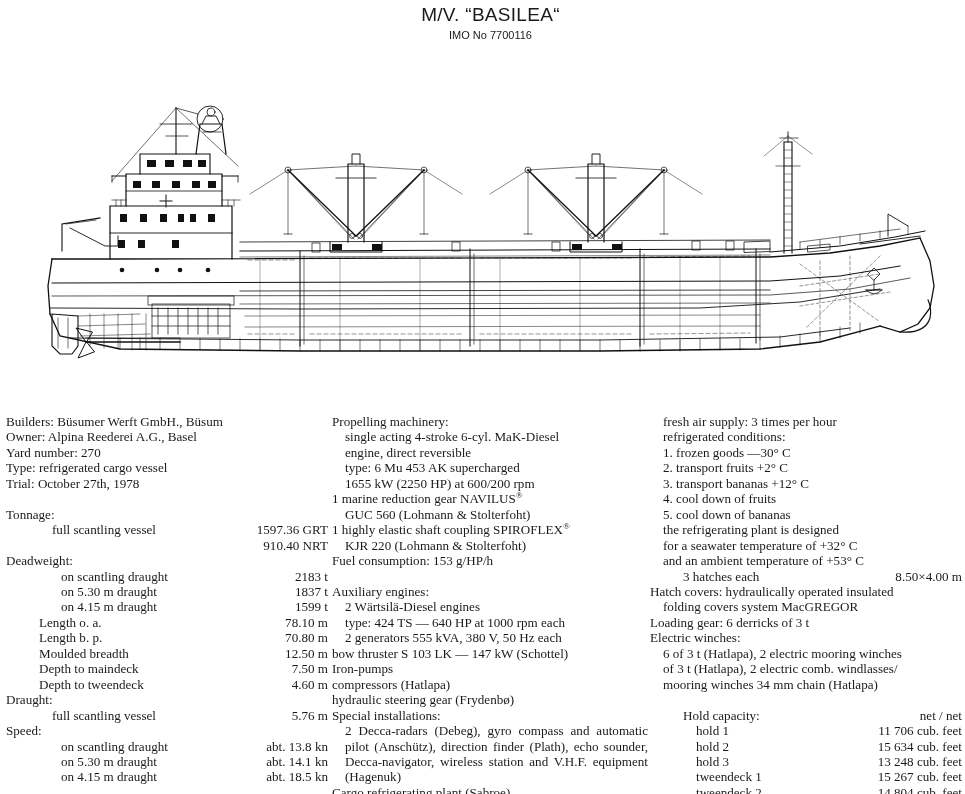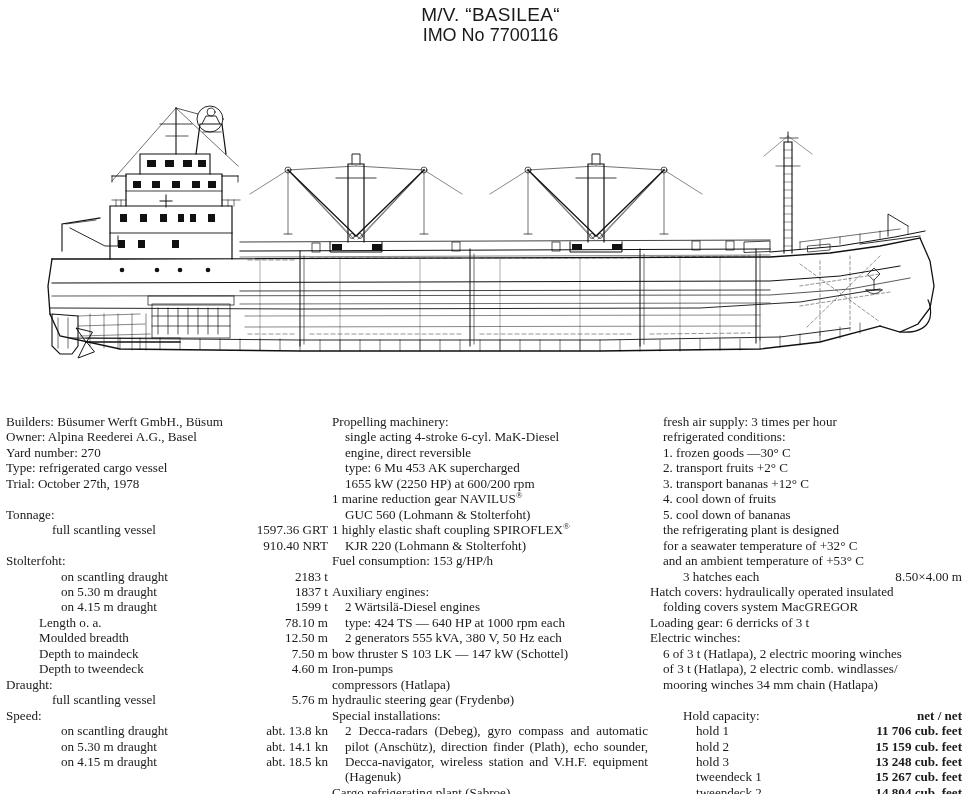--- a/index.html
+++ b/index.html
@@ -22,21 +22,21 @@
     top: 4px; left: 16px; right: 0;
     text-align: center;
   }
   #ship-title {
     font-size: 19px;
     font-family: "Liberation Sans", sans-serif;
     letter-spacing: .3px;
     line-height: 22px;
   }
   #imo-line {
-    font-size: 18px;
+    font-size: 11px;
     font-family: "Liberation Sans", sans-serif;
     line-height: 17px;
     margin-top: 1px;
   }
 
   
   #ship-drawing {
     position: absolute;
     top: 46px; left: 0;
     width: 965px; height: 360px;
@@ -69,21 +69,21 @@
     justify-content: space-between;
     align-items: baseline;
     white-space: pre;
   }
   .row .lbl { flex: 0 0 auto; margin-left: 33px; }
   .row .val { flex: 0 0 auto; text-align: right; }
   .row.pad1 .lbl { padding-left: 13px; }
   .row.pad2 .lbl { padding-left: 22px; }
 
   .val-w  { min-width: 112px; }
-  .val-w2 { min-width: 126px; font-weight: bold; }
+  .val-w2 { min-width: 126px; }
 
   .just { text-align: justify; text-justify: inter-word; white-space: normal; }
   sup { font-size: 9px; vertical-align: super; line-height: 0; }
 </style>
 </head>
 <body>
 
 <div id="title-block">
   <div id="ship-title">M/V. “BASILEA“</div>
   <div id="imo-line">IMO No 7700116</div>
@@ -354,37 +354,41 @@
     <div class="ln">Tonnage:</div>
     <div class="row pad1">
       <span class="lbl">full scantling vessel</span>
       <span class="val val-w">1597.36 GRT</span>
     </div>
     <div class="row pad1">
       <span class="lbl"></span>
       <span class="val val-w">910.40 NRT</span>
     </div>
 
-    <div class="ln">Stolterfoht:</div>
+    <div class="ln">Deadweight:</div>
     <div class="row pad2">
       <span class="lbl">on scantling draught</span>
       <span class="val val-w">2183 t</span>
     </div>
     <div class="row pad2">
       <span class="lbl">on 5.30 m draught</span>
       <span class="val val-w">1837 t</span>
     </div>
     <div class="row pad2">
       <span class="lbl">on 4.15 m draught</span>
       <span class="val val-w">1599 t</span>
     </div>
 
     <div class="row">
       <span class="lbl">Length o. a.</span>
       <span class="val val-w">78.10 m</span>
+    </div>
+    <div class="row">
+      <span class="lbl">Length b. p.</span>
+      <span class="val val-w">70.80 m</span>
     </div>
     <div class="row">
       <span class="lbl">Moulded breadth</span>
       <span class="val val-w">12.50 m</span>
     </div>
     <div class="row">
       <span class="lbl">Depth to maindeck</span>
       <span class="val val-w">7.50 m</span>
     </div>
     <div class="row">
@@ -474,21 +478,21 @@
     <div class="row">
       <span class="lbl">Hold capacity:</span>
       <span class="val val-w2">net / net</span>
     </div>
     <div class="row pad1">
       <span class="lbl">hold 1</span>
       <span class="val val-w2">11 706 cub. feet</span>
     </div>
     <div class="row pad1">
       <span class="lbl">hold 2</span>
-      <span class="val val-w2">15 159 cub. feet</span>
+      <span class="val val-w2">15 634 cub. feet</span>
     </div>
     <div class="row pad1">
       <span class="lbl">hold 3</span>
       <span class="val val-w2">13 248 cub. feet</span>
     </div>
     <div class="row pad1">
       <span class="lbl">tweendeck 1</span>
       <span class="val val-w2">15 267 cub. feet</span>
     </div>
     <div class="row pad1">

